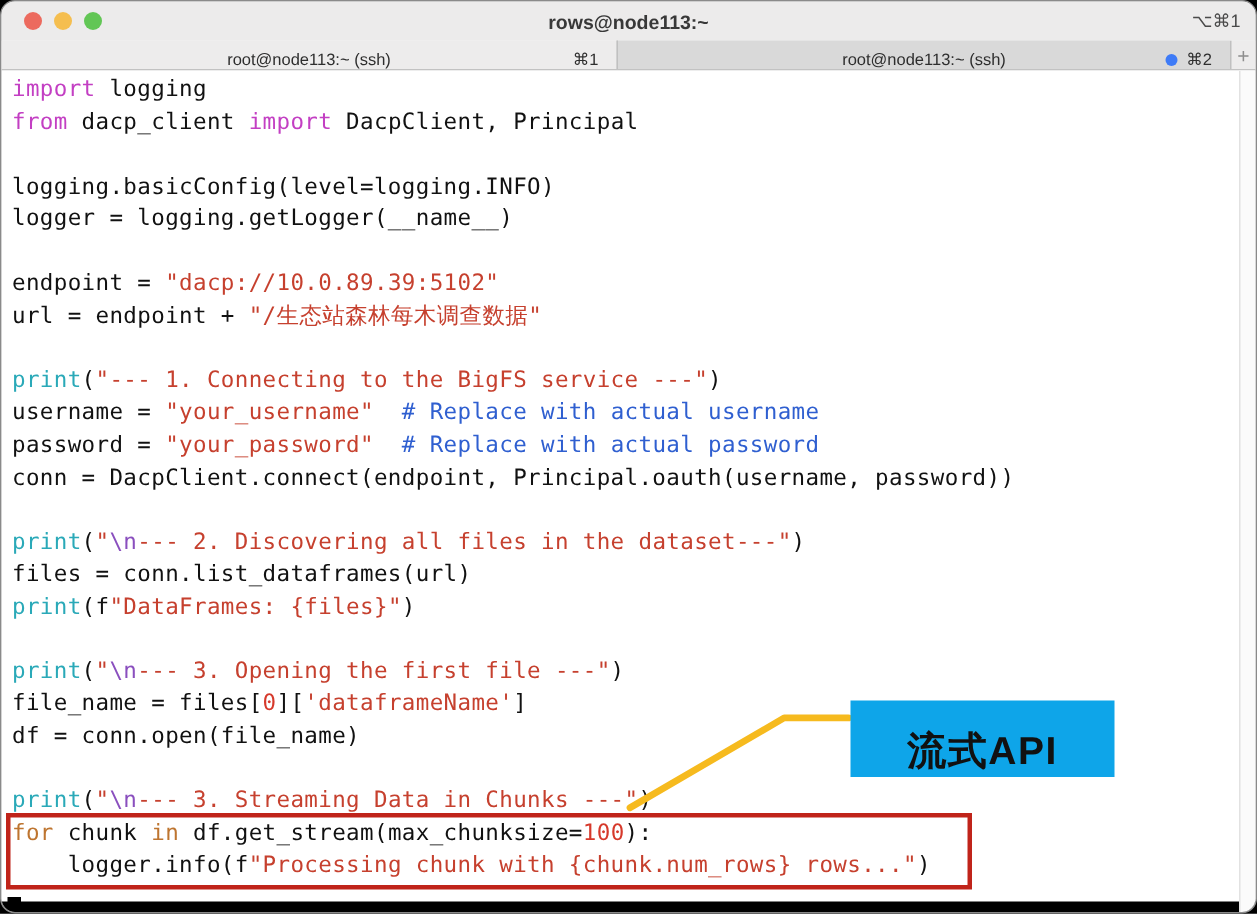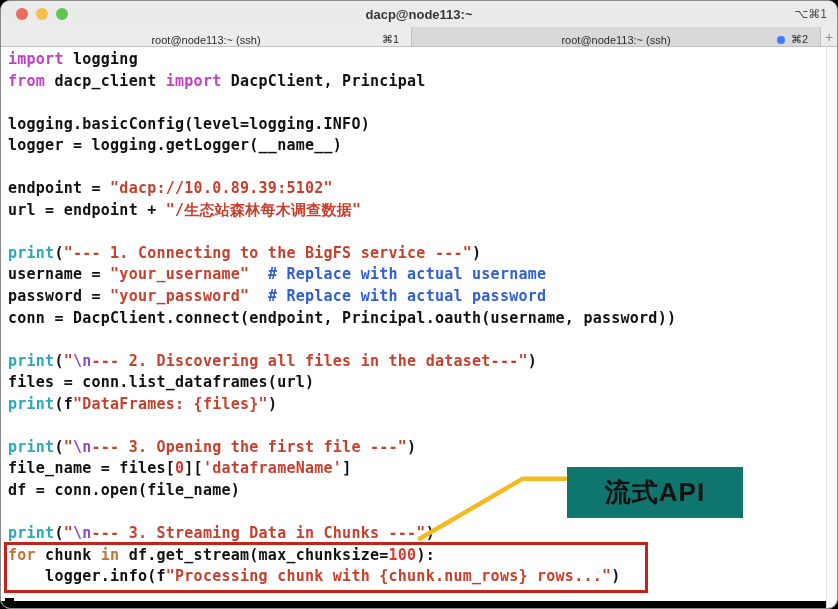--- a/index.html
+++ b/index.html
@@ -42,21 +42,21 @@
   }
   .content { position: relative; height: 563px; background: #ffffff; overflow: hidden; }
   .scrollbar {
     position: absolute; right: 0; top: 0; width: 11px; height: 100%;
     background: #fbfbfb; border-left: 1px solid #e2e2e2;
   }
   .code-area {
     position: absolute; left: 7px; top: 2px;
     font-family: "DejaVu Sans Mono", monospace;
     font-size: 15px; line-height: 21.55px; letter-spacing: 0.25px;
-    color: #111; white-space: pre; font-weight: bold;
+    color: #111; white-space: pre;
   }
   .code-line { height: 21.55px; }
   .highlight-box {
     position: absolute; left: 3px; top: 495px; width: 644px; height: 51px;
     border: 3px solid #c0241a; pointer-events: none;
   }
   .callout-box {
     position: absolute; left: 566px; top: 420px; width: 176px; height: 51px;
     background: #ffc20d; display: flex; align-items: center; justify-content: center;
     pointer-events: none;
@@ -70,21 +70,21 @@
 <body>
 
 <div class="window">
 
   <div class="titlebar">
     <div class="traffic-lights">
       <div class="tl red"></div>
       <div class="tl yellow"></div>
       <div class="tl green"></div>
     </div>
-    <div class="win-title">dacp@node113:~</div>
+    <div class="win-title">rows@node113:~</div>
     <div class="win-shortcut">⌥⌘1</div>
   </div>
 
   <div class="tabbar">
     <div class="tab tab-1">
       <span class="tab-label">root@node113:~ (ssh)</span>
       <span class="tab-right">
         <span>⌘1</span>
       </span>
     </div>
@@ -100,21 +100,21 @@
 
   <div class="content">
     <div class="code-area"><div class="code-line"><span style="color: rgb(195, 63, 195);">import</span><span style="color: rgb(17, 17, 17);"> logging</span></div><div class="code-line"><span style="color: rgb(195, 63, 195);">from</span><span style="color: rgb(17, 17, 17);"> dacp_client </span><span style="color: rgb(195, 63, 195);">import</span><span style="color: rgb(17, 17, 17);"> DacpClient, Principal</span></div><div class="code-line">&nbsp;</div><div class="code-line"><span style="color: rgb(17, 17, 17);">logging.basicConfig(level=logging.INFO)</span></div><div class="code-line"><span style="color: rgb(17, 17, 17);">logger = logging.getLogger(__name__)</span></div><div class="code-line">&nbsp;</div><div class="code-line"><span style="color: rgb(17, 17, 17);">endpoint = </span><span style="color: rgb(198, 64, 46);">"dacp://10.0.89.39:5102"</span></div><div class="code-line"><span style="color: rgb(17, 17, 17);">url = endpoint + </span><span style="color: rgb(198, 64, 46);">"/生态站森林每木调查数据"</span></div><div class="code-line">&nbsp;</div><div class="code-line"><span style="color: rgb(42, 169, 184);">print</span><span style="color: rgb(17, 17, 17);">(</span><span style="color: rgb(198, 64, 46);">"--- 1. Connecting to the BigFS service ---"</span><span style="color: rgb(17, 17, 17);">)</span></div><div class="code-line"><span style="color: rgb(17, 17, 17);">username = </span><span style="color: rgb(198, 64, 46);">"your_username"</span><span style="color: rgb(17, 17, 17);">  </span><span style="color: rgb(47, 95, 208);"># Replace with actual username</span></div><div class="code-line"><span style="color: rgb(17, 17, 17);">password = </span><span style="color: rgb(198, 64, 46);">"your_password"</span><span style="color: rgb(17, 17, 17);">  </span><span style="color: rgb(47, 95, 208);"># Replace with actual password</span></div><div class="code-line"><span style="color: rgb(17, 17, 17);">conn = DacpClient.connect(endpoint, Principal.oauth(username, password))</span></div><div class="code-line">&nbsp;</div><div class="code-line"><span style="color: rgb(42, 169, 184);">print</span><span style="color: rgb(17, 17, 17);">(</span><span style="color: rgb(198, 64, 46);">"</span><span style="color: rgb(138, 79, 190);">\n</span><span style="color: rgb(198, 64, 46);">--- 2. Discovering all files in the dataset---"</span><span style="color: rgb(17, 17, 17);">)</span></div><div class="code-line"><span style="color: rgb(17, 17, 17);">files = conn.list_dataframes(url)</span></div><div class="code-line"><span style="color: rgb(42, 169, 184);">print</span><span style="color: rgb(17, 17, 17);">(f</span><span style="color: rgb(198, 64, 46);">"DataFrames: {files}"</span><span style="color: rgb(17, 17, 17);">)</span></div><div class="code-line">&nbsp;</div><div class="code-line"><span style="color: rgb(42, 169, 184);">print</span><span style="color: rgb(17, 17, 17);">(</span><span style="color: rgb(198, 64, 46);">"</span><span style="color: rgb(138, 79, 190);">\n</span><span style="color: rgb(198, 64, 46);">--- 3. Opening the first file ---"</span><span style="color: rgb(17, 17, 17);">)</span></div><div class="code-line"><span style="color: rgb(17, 17, 17);">file_name = files[</span><span style="color: rgb(214, 57, 43);">0</span><span style="color: rgb(17, 17, 17);">][</span><span style="color: rgb(198, 64, 46);">'dataframeName'</span><span style="color: rgb(17, 17, 17);">]</span></div><div class="code-line"><span style="color: rgb(17, 17, 17);">df = conn.open(file_name)</span></div><div class="code-line">&nbsp;</div><div class="code-line"><span style="color: rgb(42, 169, 184);">print</span><span style="color: rgb(17, 17, 17);">(</span><span style="color: rgb(198, 64, 46);">"</span><span style="color: rgb(138, 79, 190);">\n</span><span style="color: rgb(198, 64, 46);">--- 3. Streaming Data in Chunks ---"</span><span style="color: rgb(17, 17, 17);">)</span></div><div class="code-line"><span style="color: rgb(190, 117, 48);">for</span><span style="color: rgb(17, 17, 17);"> chunk </span><span style="color: rgb(190, 117, 48);">in</span><span style="color: rgb(17, 17, 17);"> df.get_stream(max_chunksize=</span><span style="color: rgb(214, 57, 43);">100</span><span style="color: rgb(17, 17, 17);">):</span></div><div class="code-line"><span style="color: rgb(17, 17, 17);">    logger.info(f</span><span style="color: rgb(198, 64, 46);">"Processing chunk with {chunk.num_rows} rows..."</span><span style="color: rgb(17, 17, 17);">)</span></div></div>
 
     <div class="highlight-box" style="border-color: rgb(192, 36, 26);"></div>
 
     <svg class="callout-svg" viewBox="0 0 838 563">
       <polyline points="420,492 523,432 566,432" fill="none" stroke="#f6ba1e" stroke-width="4.5" stroke-linejoin="round" stroke-linecap="round" style="stroke: rgb(246, 186, 30);"></polyline>
     </svg>
 
-    <div class="callout-box" style="background: #0f766e;">
+    <div class="callout-box" style="background: #0ea5e9; align-items: flex-end;">
       <span class="callout-label">流式API</span>
     </div>
 
     <div class="terminal-cursor"></div>
     <div class="bottom-bar"></div>
 
     <div class="scrollbar"></div>
   </div>
 
 </div>

